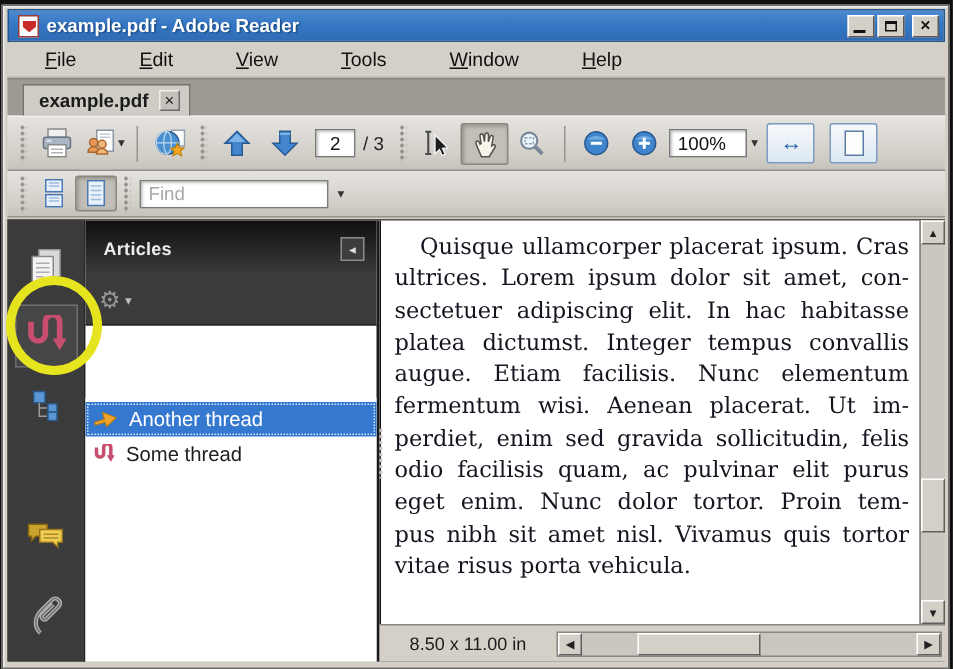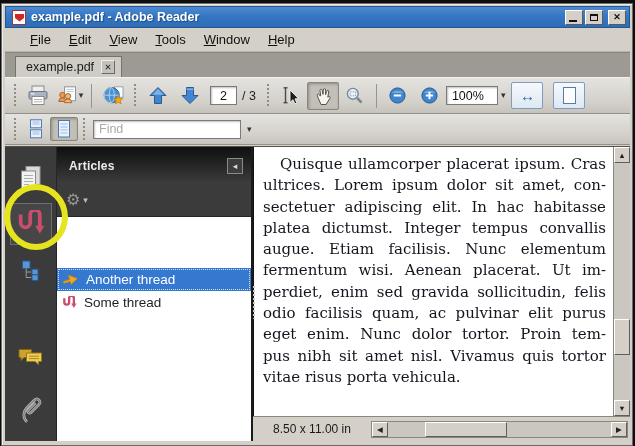--- a/index.html
+++ b/index.html
@@ -22,30 +22,30 @@
   .winbtn { width:18px; height:15px; background:#d4d0c8; border-top:1px solid #fff; border-left:1px solid #fff;
             border-right:1px solid #5a5a5a; border-bottom:1px solid #5a5a5a;
             display:flex; align-items:center; justify-content:center; margin-left:2px;
             font-size:9px; font-weight:bold; color:#111; position:relative; }
   .winbtn.close { margin-left:5px; }
   .glyph-min { position:absolute; left:3px; bottom:2px; width:8px; height:2px; background:#111; }
   .glyph-max { width:8px; height:7px; border:1px solid #111; border-top:2px solid #111; }
 
   
   .menubar { height:24px; display:flex; align-items:center; padding-left:16px;
-             background:#d4d0c8; border-bottom:1px solid #b8b4ac; }
+             background:#d4d0c8; border-bottom:1px solid #b8b4ac;gap:24px; }
   .menu-item { display:inline-block; font-size:13px; color:#111; padding:3px 9px; }
   .menu-item::first-letter { text-decoration:underline; }
 
   
   .tabbar { height:25px; background:#9d9a93; display:flex; align-items:flex-end; padding-left:10px;
             border-top:1px solid #8a877f; }
   .tab { height:21px; background:#ceccc5; border:1px solid #76736b; border-bottom:none;
          display:flex; align-items:center; padding:0 6px 0 10px; gap:7px; }
-  .tab-label { font-size:12.5px; color:#1a1a1a; }
+  .tab-label { font-size:12.5px; color:#1a1a1a;font-weight:bold; }
   .tab-close { width:14px; height:14px; background:#c4c1ba; border-top:1px solid #f0efec;
                border-left:1px solid #f0efec; border-right:1px solid #6b6b6b; border-bottom:1px solid #6b6b6b;
                font-size:8.5px; color:#222; display:flex; align-items:center; justify-content:center; }
 
   
   .toolbar { background:linear-gradient(180deg,#e5e3df 0%,#d3d0ca 70%,#c6c3bc 100%);
              display:flex; align-items:center; padding:0 4px; border-bottom:1px solid #94918a; }
   .toolbar.row1 { height:37px; border-top:1px solid #f2f1ee; }
   .toolbar.row2 { height:31px; }
   .tbtn { height:28px; min-width:32px; display:flex; align-items:center; justify-content:center;
@@ -60,21 +60,21 @@
   .caret { font-size:9px; color:#333; line-height:1; }
   .page-input { width:27px; height:19px; border:1px solid #7a7a7a; background:#fff; font-size:12.5px;
                 text-align:center; font-family:"Liberation Sans",sans-serif; color:#111;
                 box-shadow:inset 1px 1px 2px rgba(0,0,0,.25); margin-left:4px; }
   .page-count { font-size:12.5px; color:#222; padding:0 6px 0 5px; }
   .zoom-box { width:52px; height:19px; border:1px solid #7a7a7a; background:#fff; font-size:12.5px;
               color:#111; display:flex; align-items:center; padding-left:5px;
               box-shadow:inset 1px 1px 2px rgba(0,0,0,.25); }
   .fitwidth-glyph { color:#2a62a8; font-size:15px; font-weight:bold; }
   .fitpage-glyph { width:13px; height:17px; background:#fdfdfd; border:1px solid #5a7ba2; }
-  .find-input { width:148px; height:19px; border:1px solid #7a7a7a; background:#fff; font-size:12.5px;
+  .find-input { width:126px; height:19px; border:1px solid #7a7a7a; background:#fff; font-size:12.5px;
                 padding:0 5px; font-family:"Liberation Sans",sans-serif; color:#333;
                 box-shadow:inset 1px 1px 2px rgba(0,0,0,.25); margin-left:2px; }
   .find-input::placeholder { color:#a9a9a9; }
 
   
   .main { position:absolute; left:3px; right:2px; top:142px; height:295px; display:flex;
           border-top:1px solid #55524c; background:#3b3b3b; }
 
   .sidebar { width:52px; background:#3b3b3b; border-right:1px solid #262626;
              display:flex; flex-direction:column; align-items:center; padding-top:10px; flex:none; }

